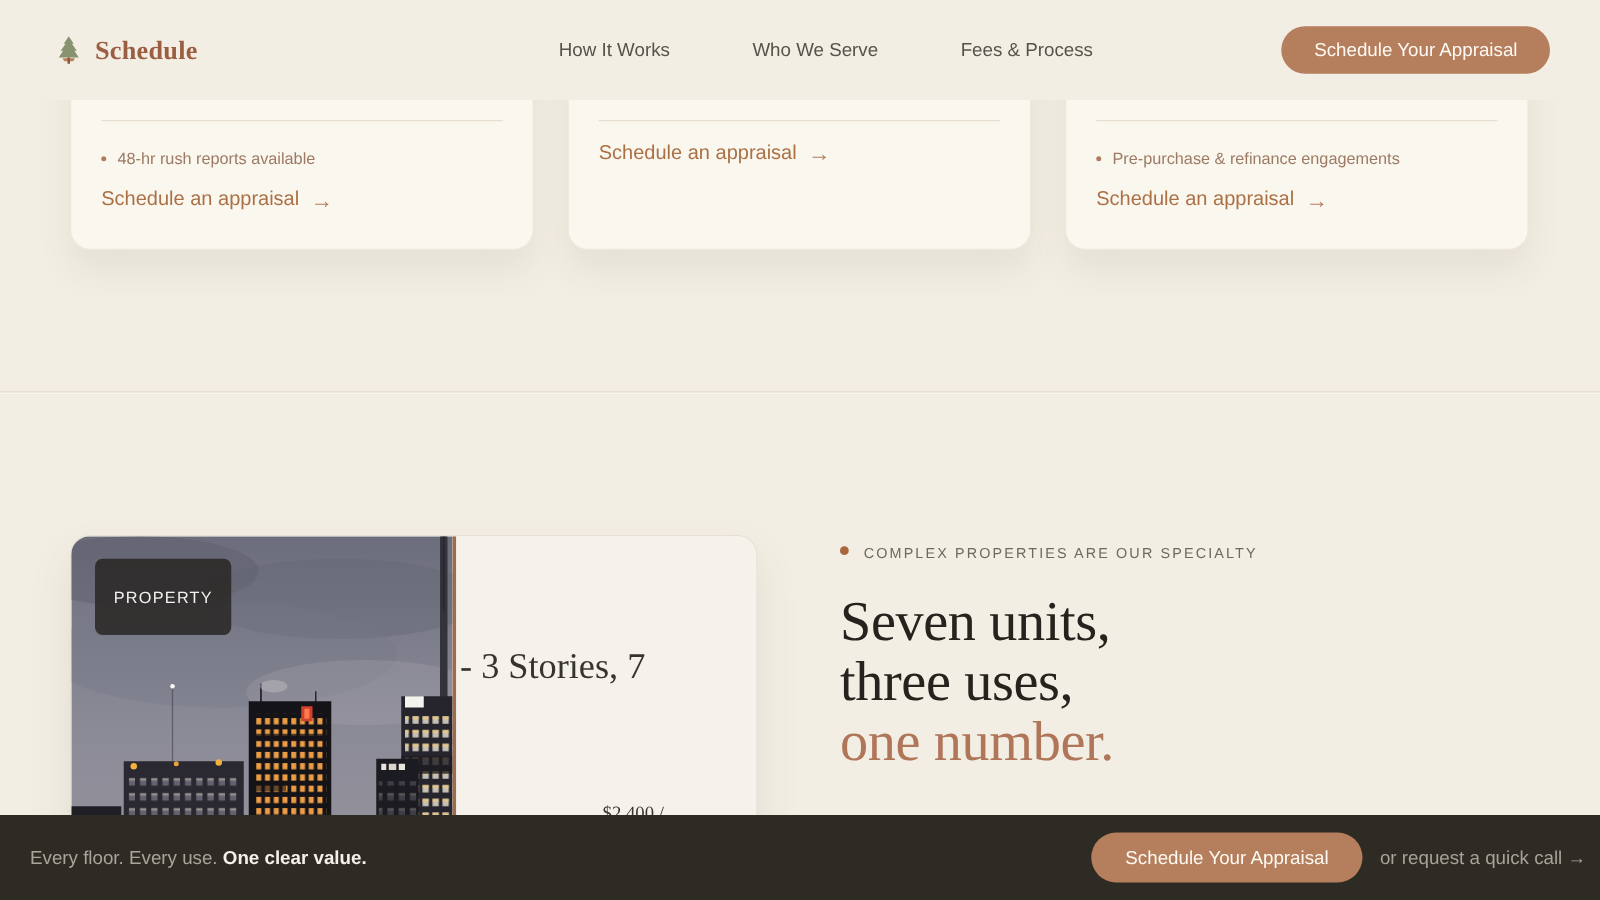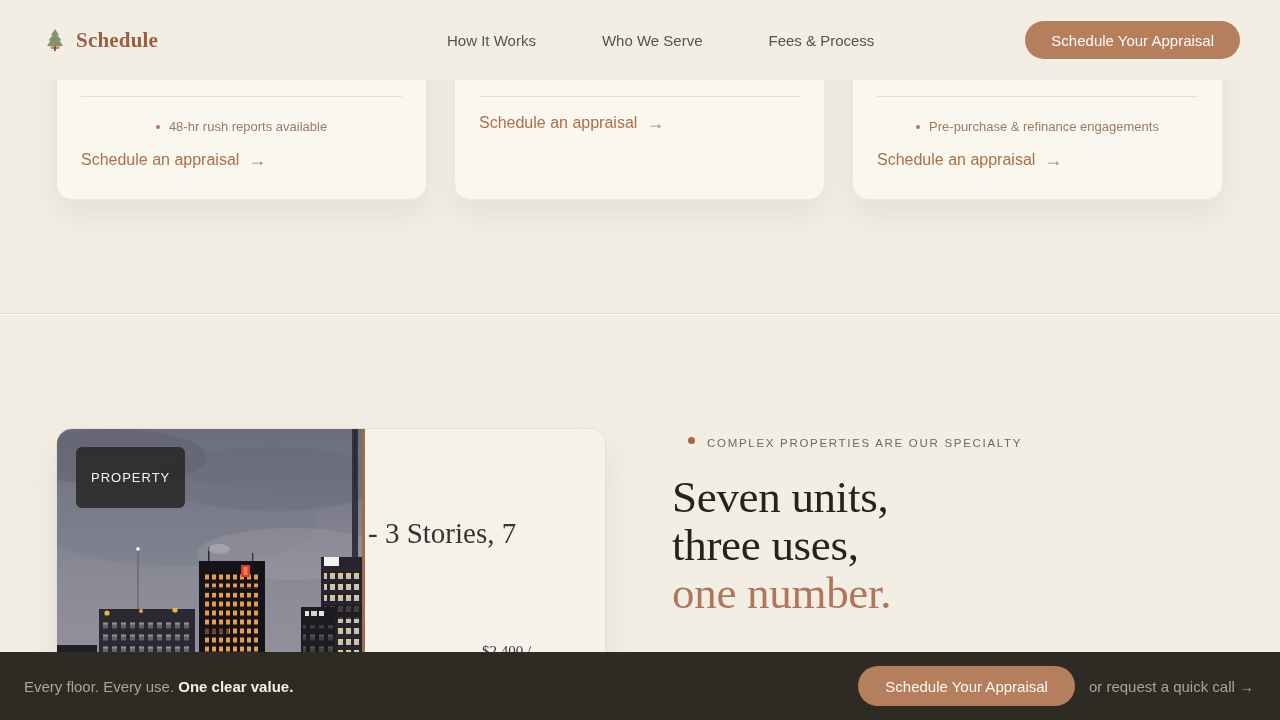--- a/index.html
+++ b/index.html
@@ -36,21 +36,21 @@
     position:absolute; left:56px; top:-40px; width:1167px;
     display:grid; grid-template-columns:repeat(3,1fr); gap:27px;
     z-index:10;
   }
   .card {
     background:#faf7ef; border:1px solid #eee8da; border-radius:16px;
     height:240px; padding:135px 24px 0 24px;
     box-shadow:0 16px 28px rgba(95,82,60,.08);
   }
   .card-divider { border-top:1px solid #e6dfd0; }
-  .card-bullet { display:flex; align-items:baseline; gap:9px; margin-top:22px; font-size:13px; color:#9d7a63;justify-content:center; }
+  .card-bullet { display:flex; align-items:baseline; gap:9px; margin-top:22px; font-size:13px; color:#9d7a63; }
   .bullet-dot { width:4px; height:4px; border-radius:50%; background:#b07b5f; flex:none; align-self:center; }
   .card-link {
     display:inline-flex; align-items:center; gap:9px; margin-top:17px;
     font-size:16px; color:#ab7045; text-decoration:none; cursor:pointer;justify-content:space-between;
   }
   .card-link .arrow { font-size:18px; line-height:1; color:#b57e5c; }
 
   
   .section-divider {
     position:absolute; left:0; right:0; top:313px; height:0;
@@ -78,34 +78,34 @@
     position:absolute; top:88px; left:3px;
     font-family:"Liberation Serif", serif; font-weight:400;
     font-size:29px; color:#37342e; white-space:nowrap;
   }
   .panel-price {
     position:absolute; top:214px; left:117px;
     font-family:"Liberation Serif", serif; font-size:15px; color:#3a3732; white-space:nowrap;
   }
 
   .showcase-copy { position:absolute; left:672px; top:437px; width:520px; }
-  .eyebrow { display:flex; align-items:flex-start; gap:12px;margin-left:16px; }
+  .eyebrow { display:flex; align-items:flex-start; gap:12px; }
   .eyebrow-dot { width:7px; height:7px; border-radius:50%; background:#a9653f; flex:none; }
   .eyebrow-text { font-size:11.5px; letter-spacing:1.7px; color:#6e6961; text-transform:uppercase; }
   .headline {
     margin-top:24px; font-family:"Liberation Serif", serif; font-weight:400;
     font-size:45px; line-height:48px; letter-spacing:-0.3px; color:#26231e;
   }
   .headline .accent { color:#b0765a; }
 
   
   .cta-bar {
     position:absolute; left:0; right:0; top:652px; height:68px;
     background:#2e2b25; z-index:100;
-    display:flex; align-items:center; padding:0 26px 0 24px;
+    display:flex; align-items:center; padding:0 11px 0 24px;
   }
   .tagline { font-size:15px; color:#aaa49a; }
   .tagline .strong { color:#f4f1ea; font-weight:700; }
   .bar-cta { height:40px; padding:0 27px; border-radius:20px; margin-left:auto; }
   .bar-secondary { margin-left:14px; font-size:15px; color:#a9a299; text-decoration:none; cursor:pointer; white-space:nowrap; }
 </style>
 </head>
 <body>
 
 <section class="cards-row">

